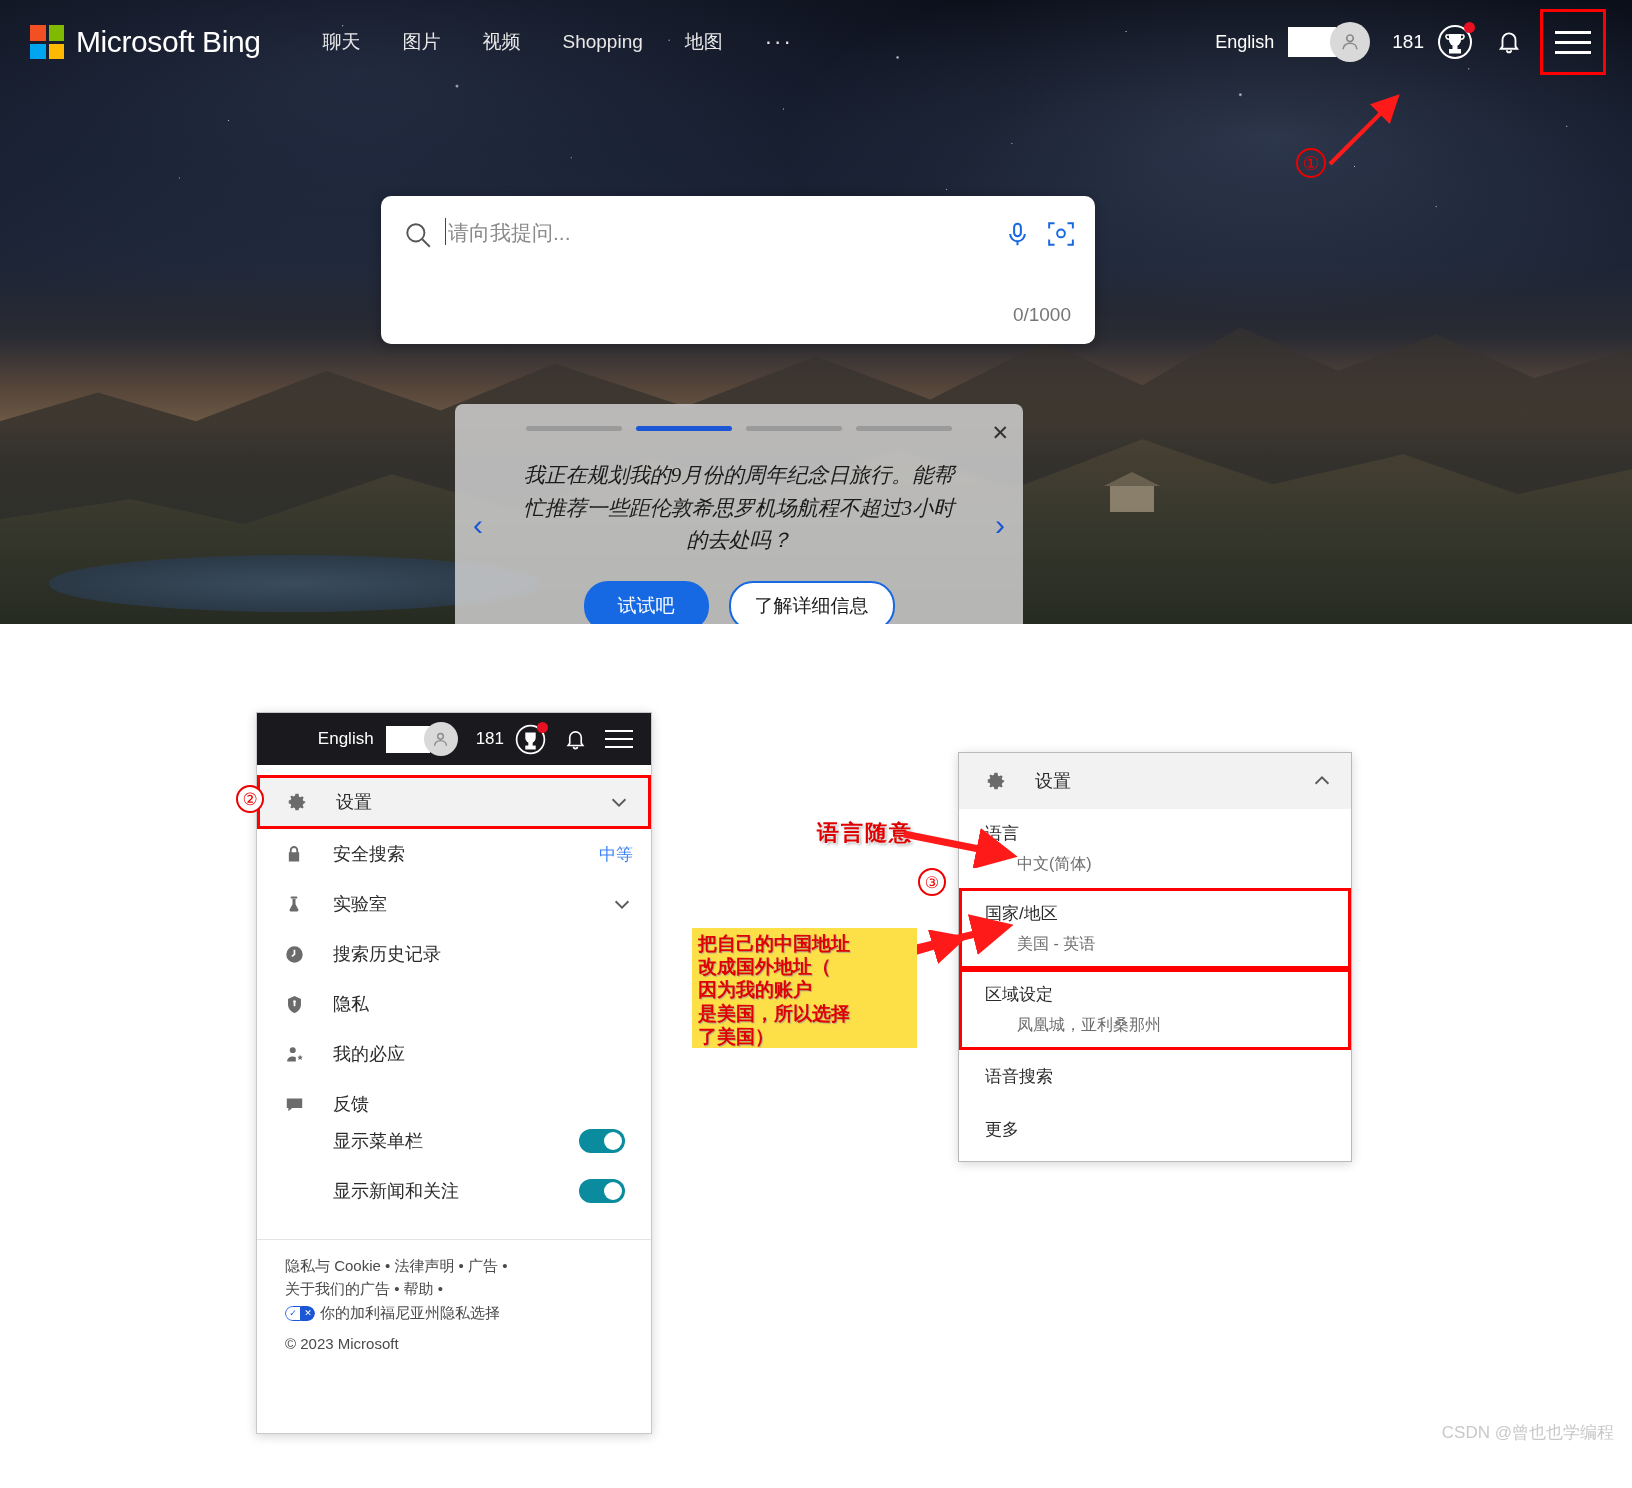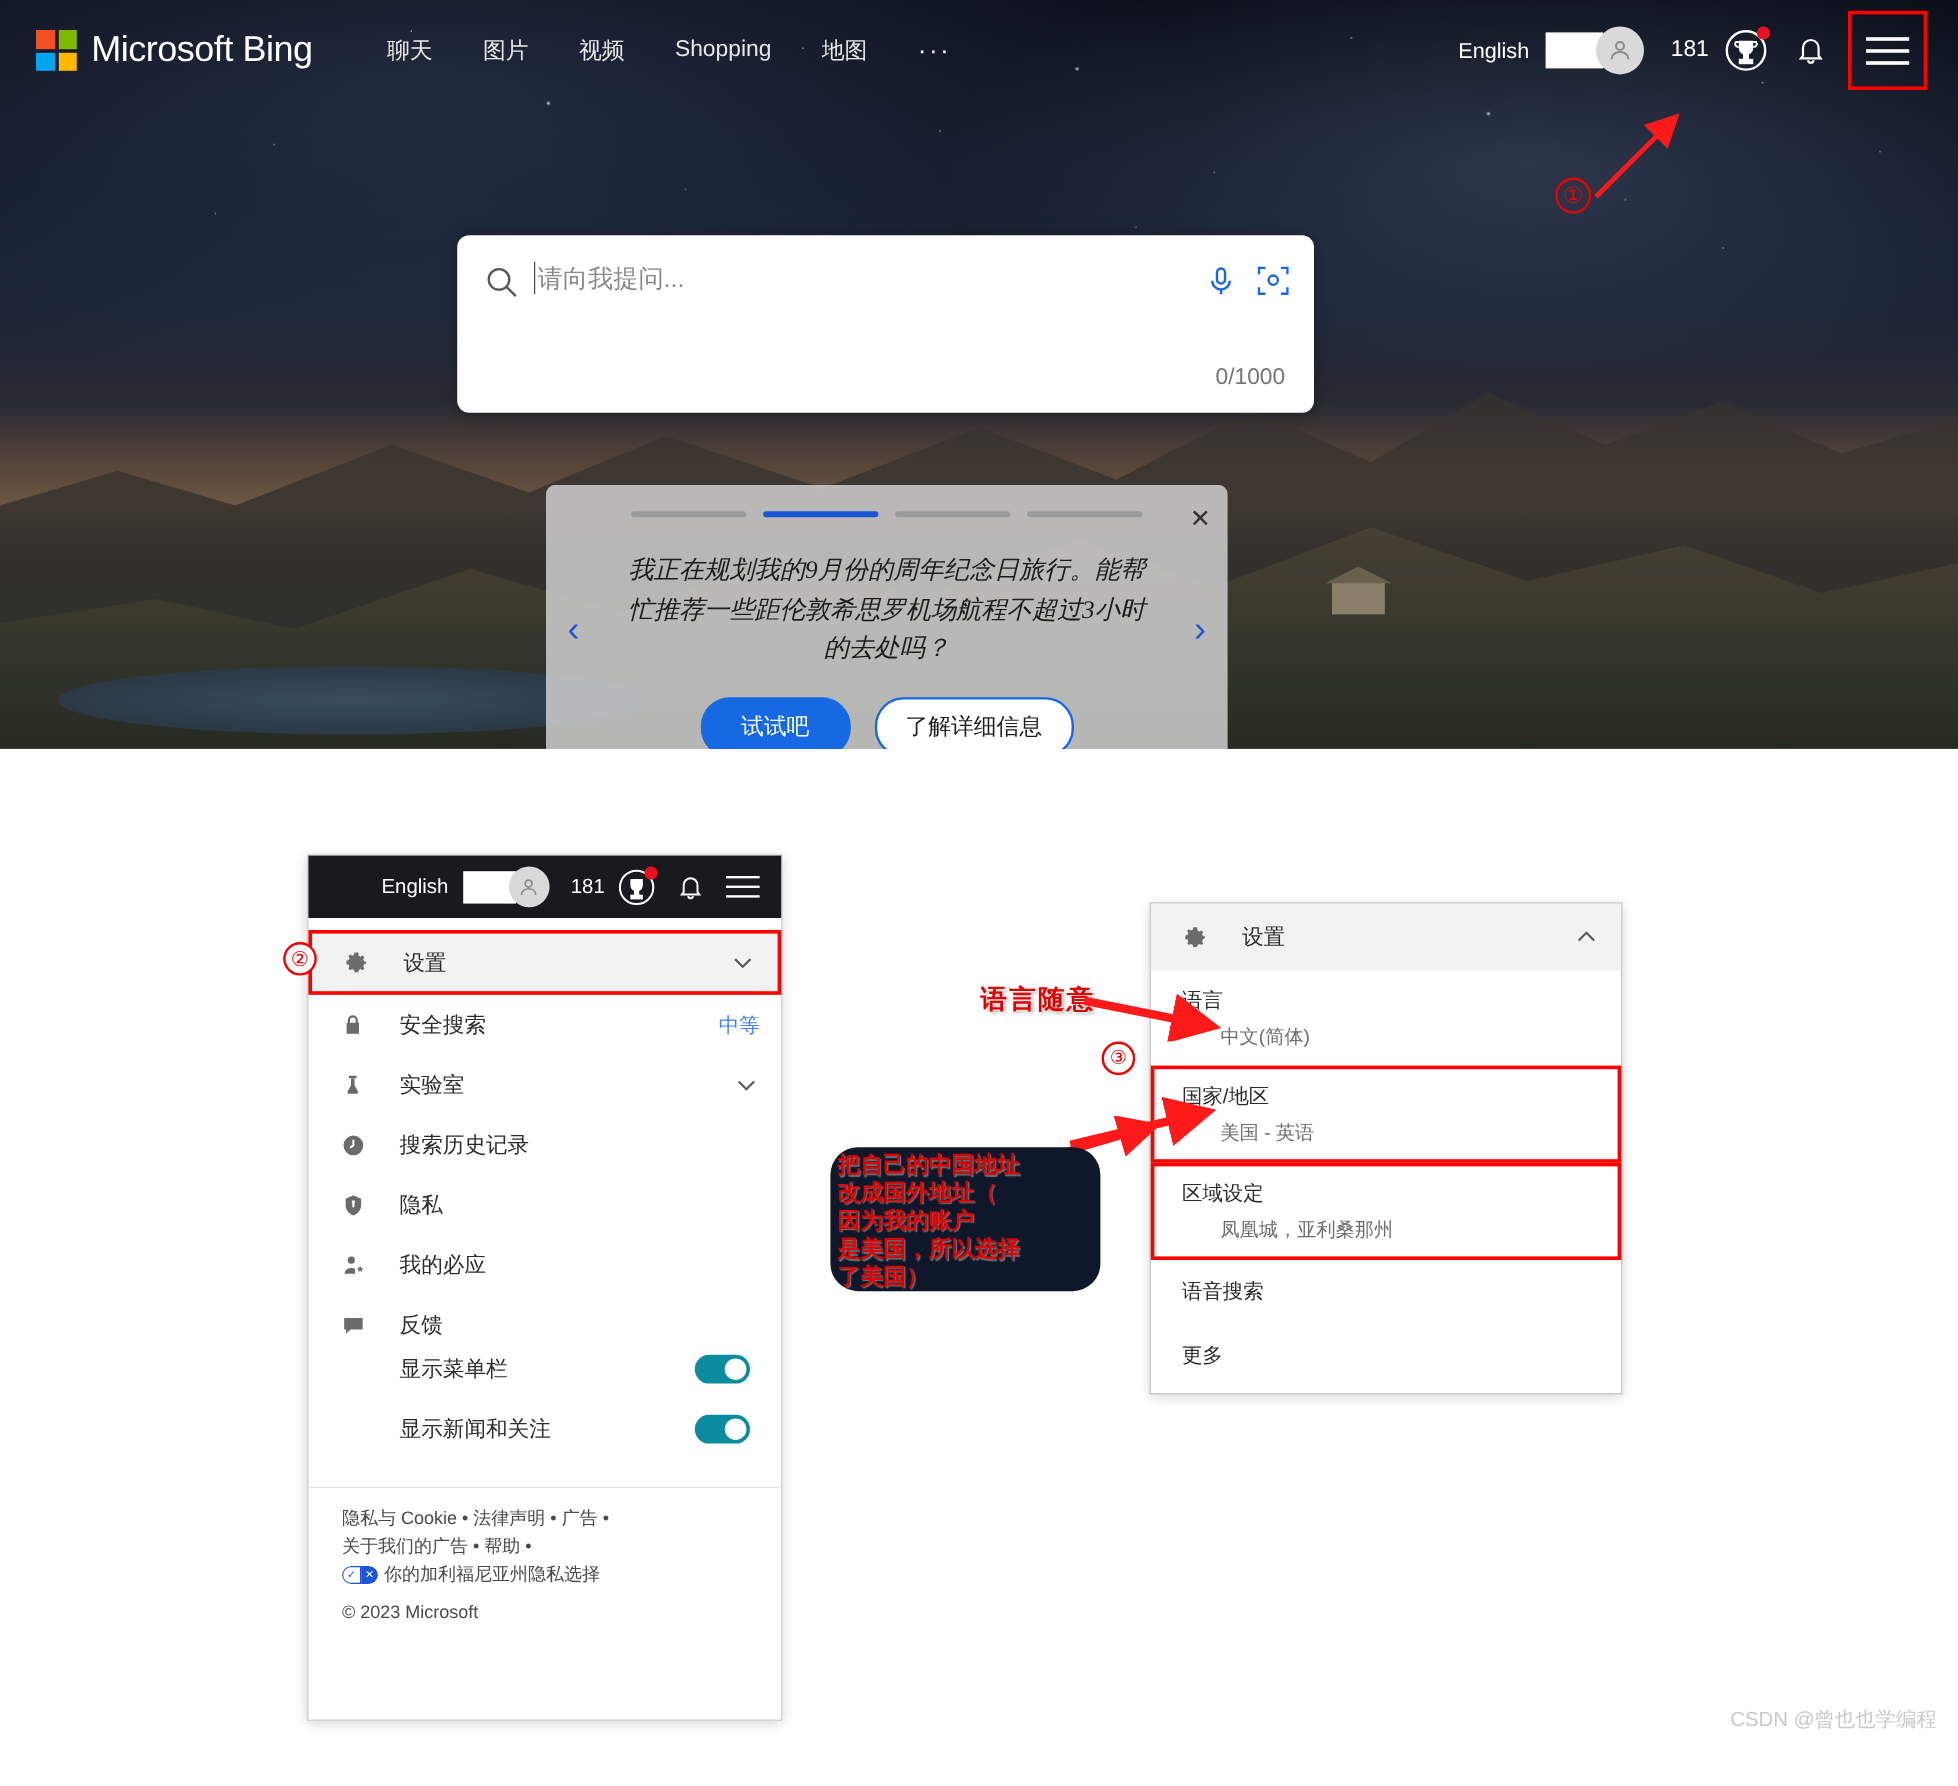--- a/index.html
+++ b/index.html
@@ -254,24 +254,23 @@
 
   
   .anno-red-text {
     position:absolute; z-index:9; color:#e10000; font-weight:bold;
     font-family:"DejaVu Serif","Liberation Serif",serif;
     text-shadow:1px 1px 0 #fff8, 2px 2px 3px rgba(120,120,120,.6);
     letter-spacing:2px;
   }
   #anno-lang-free { left:800px; top:818px; font-size:22px;margin-left:17px; }
   #yellow-box {
-    position:absolute; left:692px; top:956px; width:225px; height:120px;
-    background:#0f172a; z-index:9;
+    position:absolute; left:692px; top:928px; width:225px; height:120px;
+    background:#fde047; z-index:9;
     padding:4px 6px;
-    border-radius:23px;
   }
   #yellow-box .yl {
     color:#e10000; font-weight:bold; font-size:19px; line-height:1.22;
     font-family:"DejaVu Serif","Liberation Serif",serif;
     text-shadow:1px 1px 1px rgba(150,150,150,.75);
     white-space:nowrap;
   }
 
   
   #watermark {

